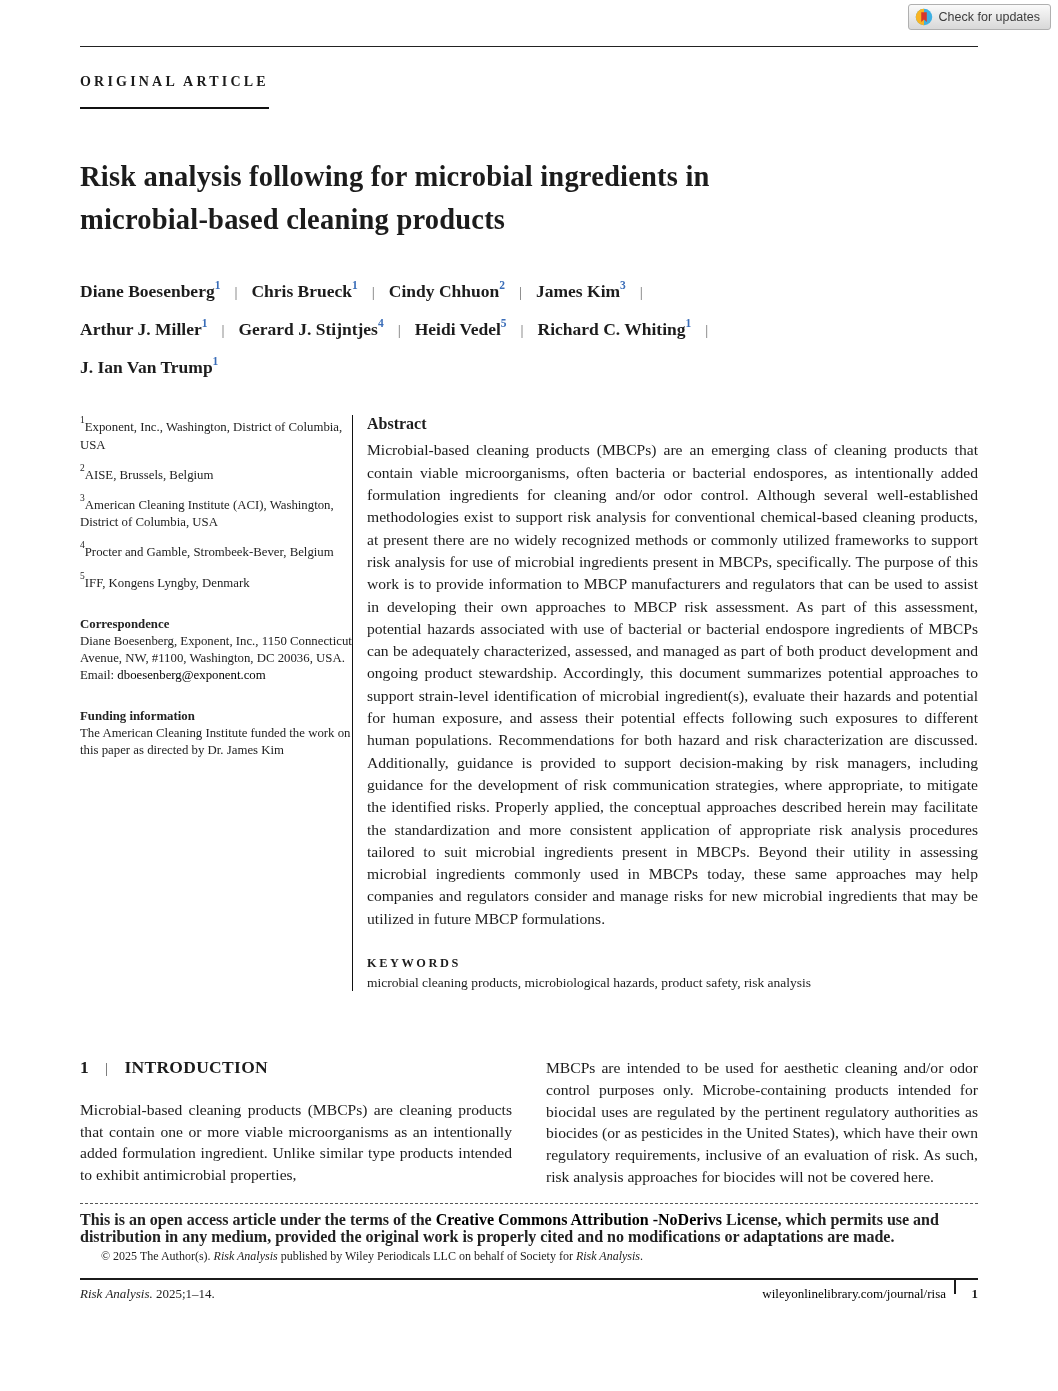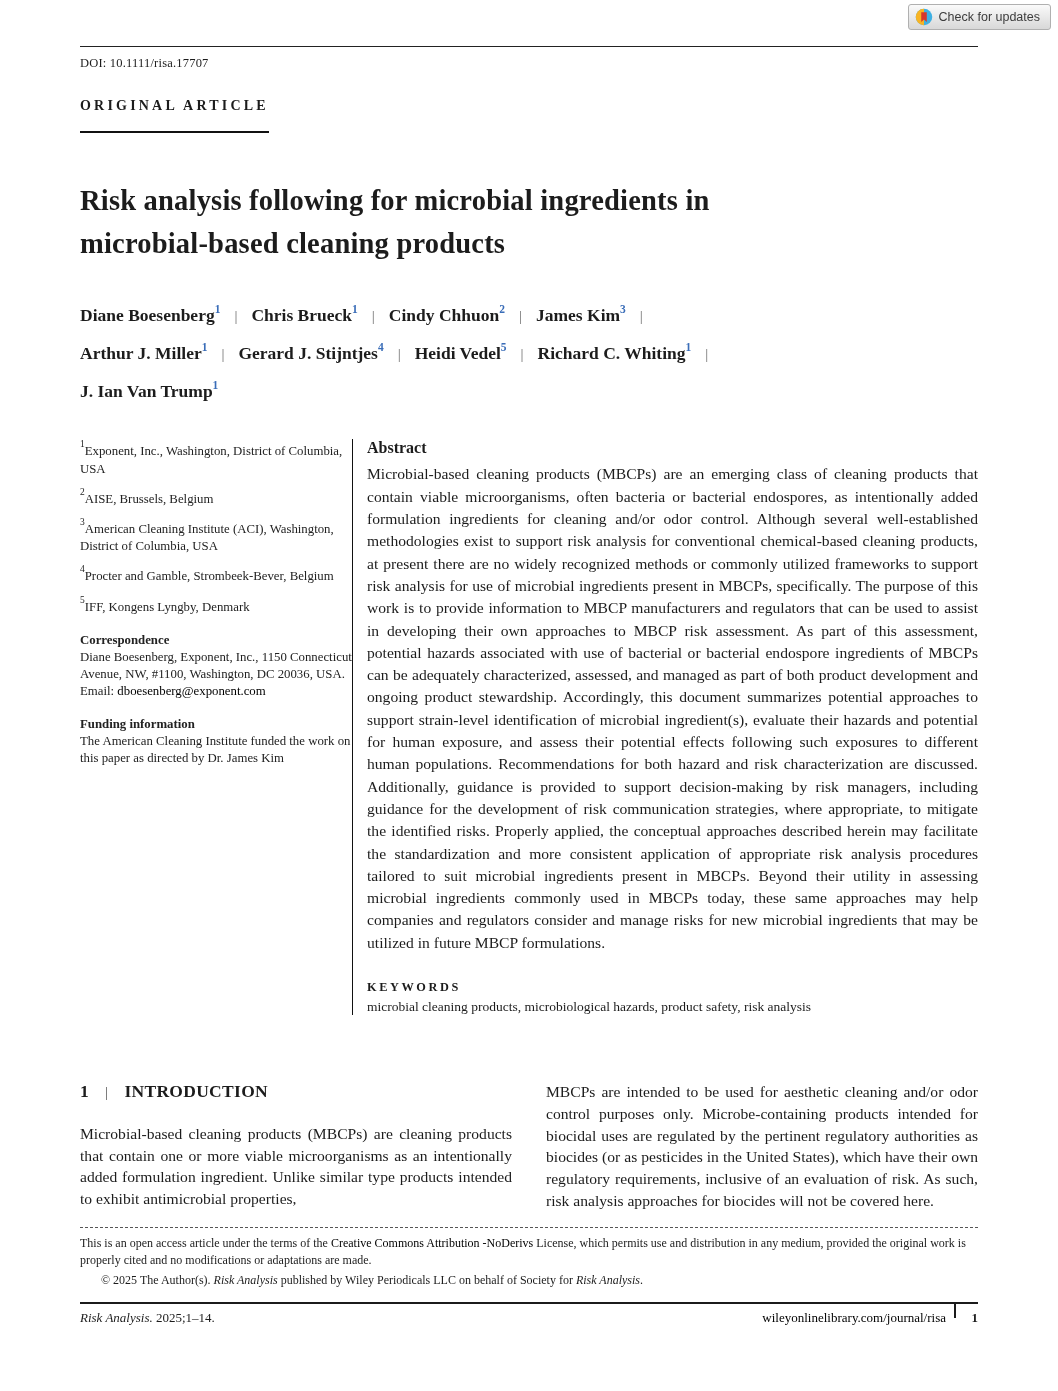--- a/index.html
+++ b/index.html
@@ -39,34 +39,34 @@
   .author-line { display:flex; align-items:baseline; font-size:17.5px; font-weight:bold; line-height:32px; }
   .author sup { font-size:11.5px; font-weight:bold; color:#3a6db8; position:relative; top:-1px; }
   .sep { color:#6f6f6f; font-weight:normal; font-size:15px; margin:0 14px; }
   
   .info-block { display:flex; margin-top:33px; align-items:stretch; }
   .info-left { width:272px; flex:none; font-size:12.8px; line-height:17px; color:#222; }
   .info-divider { flex:none; border-left:1.3px solid #111; margin-left:0px; margin-right:14px; }
   .info-right { flex:1; }
   .aff { margin-bottom:9px; }
   .aff sup, .info-left sup { font-size:9.5px; position:relative; top:-3px; }
-  .corr-head, .fund-head { font-weight:bold; margin-top:16px; }
+  .corr-head, .fund-head { font-weight:bold; margin-top:24px; }
   .email-link, .cc-link, .url-link { color:#000000; text-decoration:none; cursor:pointer; }
   .abstract-head { font-size:16px; font-weight:bold; }
   .abstract-text { margin-top:6px; font-size:15.6px; line-height:22.3px; text-align:justify; }
   .kw-head { margin-top:26px; font-size:12.3px; font-weight:bold; letter-spacing:2.6px; }
   .kw-text { margin-top:4px; font-size:13.5px; }
   
   .intro-columns { display:flex; gap:34px; margin-top:66px; }
   .intro-col { flex:1; font-size:15.6px; line-height:21.8px; text-align:justify; }
   .section-head { font-size:17.5px; font-weight:bold; margin-bottom:19px; letter-spacing:.3px; }
   .section-head .sec-sep { font-weight:normal; color:#555; font-size:15px; margin:0 16px; }
   
   .dashed-rule { margin-top:15px; border-top:1.5px dashed #555; }
-  .license { margin-top:7px; font-size:12px; line-height:17.5px; color:#222; }
+  .license { margin-top:7px; font-size:16px; line-height:17.5px; color:#222;font-weight:bold; }
   .copyright { font-size:12px; line-height:17.5px; margin-top:2px;margin-left:21px; }
   .footer-rule { position:relative; margin-top:13px; border-top:2.2px solid #1b1b1b; }
   .footer-tick { position:absolute; right:22px; top:-1px; width:2px; height:15px; background:#1b1b1b; }
   .footer-row { display:flex; align-items:baseline; margin-top:6px; font-size:13px; }
   .footer-left { flex:1; }
   .footer-left .jname { font-style:italic; }
   .footer-url { margin-right:18px; }
   .footer-page { font-weight:bold; width:14px; text-align:right; }
   .italic { font-style:italic; }
 </style>
@@ -82,21 +82,20 @@
         <circle cx="12" cy="12" r="11" fill="#3eb0e3"></circle>
         <path d="M12 1 A11 11 0 0 0 12 23 Z" fill="#f8b423"></path>
         <path d="M8.3 5.5 h7.4 v13 l-3.7 -3.2 l-3.7 3.2 z" fill="#d6362c"></path>
       </svg>
     </span>
     <span>Check for updates</span>
   </div>
 
   
   <div class="top-rule"></div>
-  <div class="doi">DOI: 10.1111/risa.17707</div>
   <div class="article-type">ORIGINAL ARTICLE</div>
 
   
   <h1 class="title">
     <span>Risk analysis following for microbial ingredients in</span><br>
     <span>microbial-based cleaning products</span>
   </h1>
 
   
   <div class="authors">

